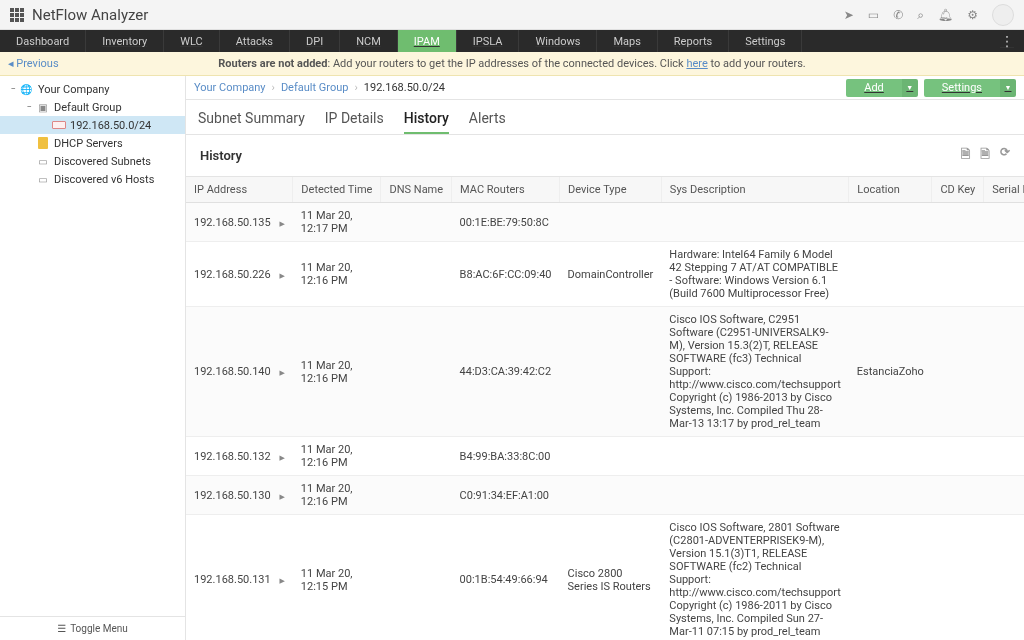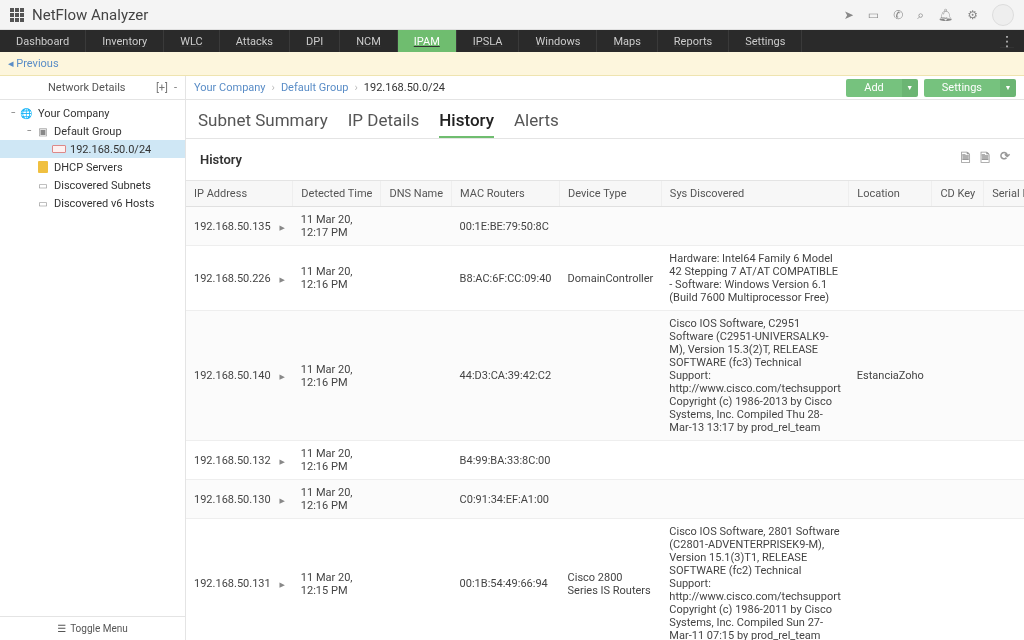--- a/index.html
+++ b/index.html
@@ -35,24 +35,24 @@
 .ico-subnet { width:14px; height:8px; border:1px solid #d88; background:#fef0f0; border-radius:1px; }
 .ico-dhcp { background:#f0c040; border-radius:1px; width:10px; height:12px; }
 .ico-disc { color:#888; }
 .toggle-menu { height:24px; border-top:1px solid #e4e4e4; display:flex; align-items:center; justify-content:center; gap:4px; font-size:10px; color:#555; cursor:pointer; }
 .content { flex:1; display:flex; flex-direction:column; overflow:hidden; }
 .content-header { height:24px; display:flex; align-items:center; justify-content:space-between; padding:0 8px; border-bottom:1px solid #e4e4e4; font-size:11px; }
 .breadcrumb { display:flex; align-items:center; gap:6px; color:#888; }
 .breadcrumb a { color:#5a8dc7; cursor:pointer; }
 .breadcrumb .sep { color:#bbb; }
 .hdr-buttons { display:flex; gap:6px; }
-.btn-split { display:flex; }
+.btn-split { display:flex;text-decoration:underline; }
 .btn { background:#76c27e; color:#fff; font-size:11px; height:18px; padding:0 18px; display:flex; align-items:center; border:none; cursor:pointer; border-radius:2px 0 0 2px; }
 .btn-dd { background:#6bb573; width:16px; display:flex; align-items:center; justify-content:center; color:#fff; font-size:7px; border-radius:0 2px 2px 0; cursor:pointer; }
-.tabs { padding:6px 12px 0; border-bottom:1px solid #e4e4e4; display:flex; gap:20px; font-size:17px; }
+.tabs { padding:6px 12px 0; border-bottom:1px solid #e4e4e4; display:flex; gap:20px; font-size:14px; }
 .tab { padding:4px 0 6px; color:#555; cursor:pointer; border-bottom:2px solid transparent; }
 .tab.active { color:#222; border-bottom-color:#6fbd6f; font-weight:500; }
 .panel-title { padding:10px 14px; font-size:13px; font-weight:600; border-bottom:1px solid #e4e4e4; display:flex; justify-content:space-between; align-items:center; }
 .panel-actions { display:flex; gap:10px; color:#999; font-size:12px; }
 .panel-actions span { cursor:pointer; }
 .table-wrap { flex:1; overflow:auto; }
 table { width:100%; border-collapse:collapse; font-size:11px; }
 thead th { text-align:left; font-weight:400; color:#555; background:#f7f7f7; padding:6px 8px; border-bottom:1px solid #e0e0e0;  border-right:1px solid #eee; position:sticky; top:0; white-space:nowrap; }
 tbody td { padding:6px 8px; border-bottom:1px solid #eee; vertical-align:middle; color:#444; }
 tbody tr:nth-child(odd) td { background:#fbfbfb; }
@@ -102,31 +102,27 @@
       <div class="menu-item">Windows</div>
       <div class="menu-item">Maps</div>
       <div class="menu-item">Reports</div>
       <div class="menu-item">Settings</div>
     </div>
   <div class="menu-more">⋮</div>
 </div>
 
 <div class="banner">
   <span class="banner-prev">◂ <span>Previous</span></span>
+  <span class="banner-text">
+    <b>Routers are not added</b><span>: Add your routers to get the IP addresses of the connected devices. Click </span><a>here</a><span> to add your routers.</span>
+  </span>
 </div>
 
 <div class="main">
   <div class="sidebar">
-    <div class="network-header">
-      <span>Network Details</span>
-      <div class="nh-actions">
-        <span>[+]</span>
-        <span>-</span>
-      </div>
-    </div>
     <div class="tree" id="tree">
         <div class="tree-row">
           <span class="tree-indent" style="width: 4px;"></span>
           <span class="tree-toggle">−</span>
           <span class="tree-ico ico-globe">🌐</span>
           <span>Your Company</span>
         </div>
         <div class="tree-row">
           <span class="tree-indent" style="width: 20px;"></span>
           <span class="tree-toggle">−</span>
@@ -204,21 +200,21 @@
     </div>
     <div class="table-wrap">
       <table>
         <thead>
             <tr id="thead-row">
               <th class="col-ip">IP Address</th>
               <th class="col-det">Detected Time</th>
               <th class="col-dns">DNS Name</th>
               <th class="col-mac">MAC Routers</th>
               <th class="col-dev">Device Type</th>
-              <th class="col-sys">Sys Discovered</th>
+              <th class="col-sys">Sys Description</th>
               <th class="col-loc">Location</th>
               <th class="col-cd">CD Key</th>
               <th class="">Serial Num</th>
             </tr>
           </thead>
         <tbody id="tbody">
             <tr>
               <td class="ip-cell"><span>192.168.50.135</span> <span class="caret">▶</span></td>
               <td>11 Mar 20, 12:17 PM</td>
               <td></td>

